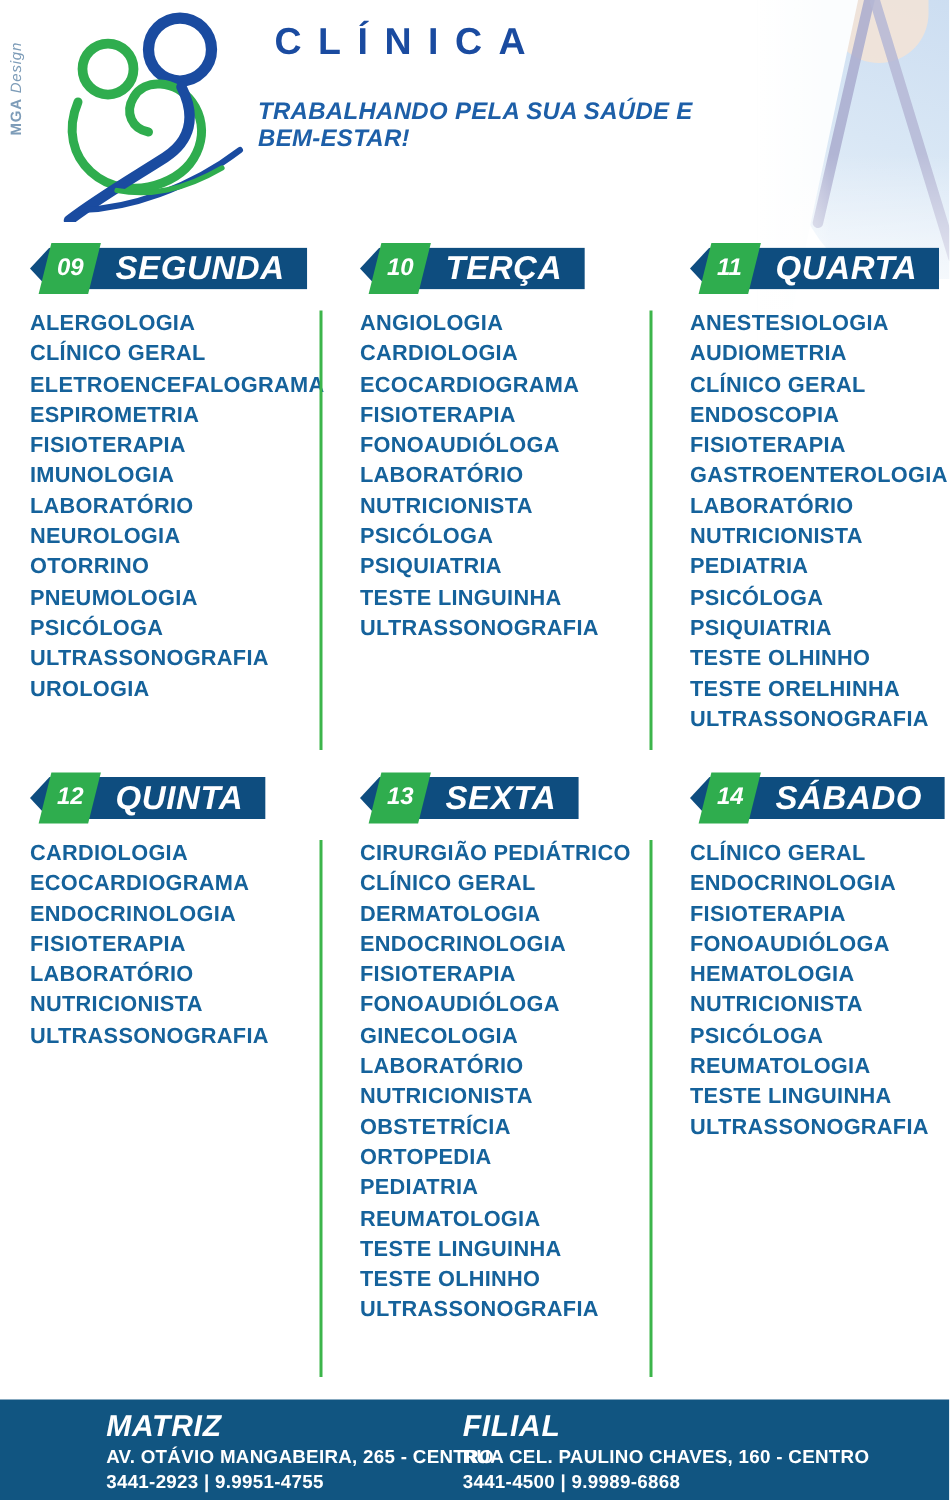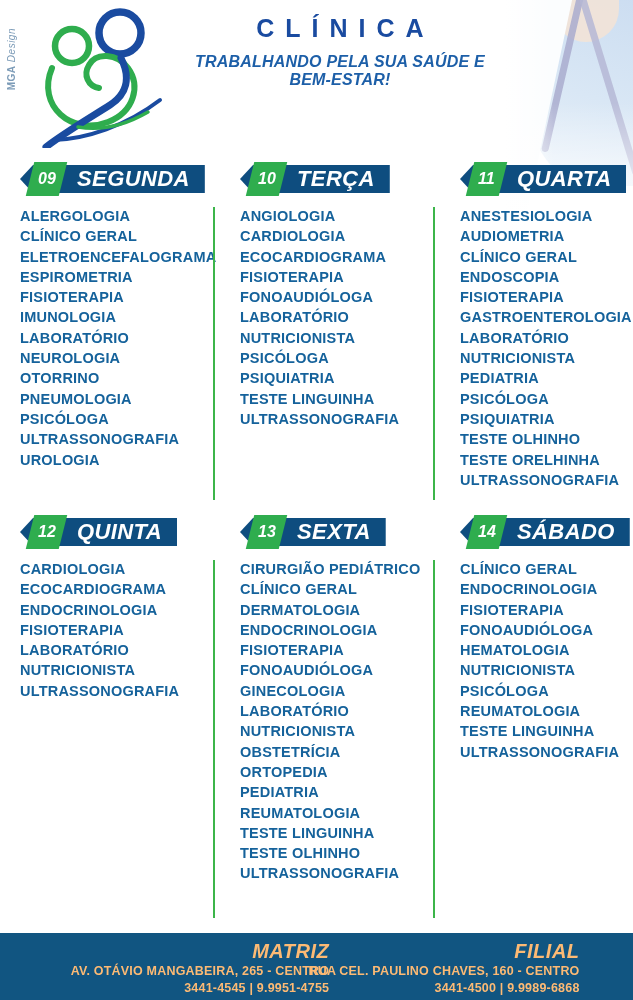--- a/index.html
+++ b/index.html
@@ -9,34 +9,34 @@
   }
   
   .credit{
     position:absolute; left:6px; top:28px;
     writing-mode:vertical-rl; transform:rotate(180deg);
     font-size:10px; color:#7d9cb8; letter-spacing:.5px;
   }
   .credit b{font-weight:bold;}
   .credit i{font-style:italic;}
   .logo{position:absolute; left:28px; top:6px;}
-  .title-block{position:absolute; left:172px; top:14px; width:336px; text-align:center;}
+  .title-block{position:absolute; left:172px; top:14px; width:336px; text-align:left;}
   .supertitle{
     font-size:25px; font-weight:bold; letter-spacing:11px; padding-left:11px;
     color:#1a4ba0;
   }
   .main-title{
     display:inline-block; margin-top:-2px;
     font-size:62px; font-weight:900; letter-spacing:-1px; line-height:1;
     transform:scaleY(1.1) scaleX(0.96); transform-origin:center top;
     background:linear-gradient(180deg,#1b3f9a 0%,#17509f 32%,#1d74a0 48%,#2aa84c 64%,#2aa84c 100%);
     -webkit-background-clip:text; background-clip:text; color:transparent;
   }
   .tagline{
-    margin-top:10px; font-size:16px; font-weight:bold; font-style:italic;
+    margin-top:23px; font-size:16px; font-weight:bold; font-style:italic;
     color:#1d5fa8; letter-spacing:.2px;
   }
   
   .photo{position:absolute; right:0; top:0; width:128px; height:270px; overflow:hidden;}
   .photo .shirt{position:absolute; right:-14px; top:-24px; width:126px; height:210px;
     background:linear-gradient(200deg,#c9dbf0,#d9e7f5 55%,#eaf2fa); border-radius:0 0 0 55%;}
   .photo .neck{position:absolute; right:14px; top:-16px; width:66px; height:58px;
     background:#f2e3d7; border-radius:0 0 36px 36px; opacity:.9;}
   .photo .coat{position:absolute; left:-34px; top:-12px; width:72px; height:290px;
     background:#fbfdfe; transform:rotate(12deg);}
@@ -74,22 +74,22 @@
   .day-num{
     transform:skewX(14deg); color:#ffffff; font-weight:bold; font-style:italic; font-size:16px;
   }
   .specialties{list-style:none; margin:13px 0 0 0; padding:0;}
   .specialties li{
     font-size:14.5px; font-weight:bold; color:#15629b;
     line-height:20.3px; letter-spacing:.2px; white-space:nowrap;
   }
   
   .footer{position:absolute; left:0; right:0; bottom:0; height:67px; background:#115581;}
-  .loc{position:absolute; top:7px; transform:translateX(-50%); text-align:right;
-    color:#fdba74; white-space:nowrap;}
+  .loc{position:absolute; top:7px; transform:translateX(-50%); text-align:left;
+    color:#ffffff; white-space:nowrap;}
   .loc-matriz{left:200px;} .loc-filial{left:444px;}
   .loc-title{font-size:20px; font-weight:bold; font-style:italic; letter-spacing:.5px;}
   .loc-line{font-size:12.5px; font-weight:bold; line-height:17px; letter-spacing:.2px;}
 </style>
 </head>
 <body>
 
 <div class="page">
 
   <div class="credit">
@@ -274,21 +274,21 @@
             <li>ULTRASSONOGRAFIA</li>
           </ul>
       </div>
     </div>
   </div>
 
   <div class="footer">
     <div class="loc loc-matriz">
       <div class="loc-title">MATRIZ</div>
       <div class="loc-line">AV. OTÁVIO MANGABEIRA, 265 - CENTRO</div>
-      <div class="loc-line">3441-4545 | 9.9951-4755</div>
+      <div class="loc-line">3441-2923 | 9.9951-4755</div>
     </div>
     <div class="loc loc-filial">
       <div class="loc-title">FILIAL</div>
       <div class="loc-line">RUA CEL. PAULINO CHAVES, 160 - CENTRO</div>
       <div class="loc-line">3441-4500 | 9.9989-6868</div>
     </div>
   </div>
 
 </div>
 

